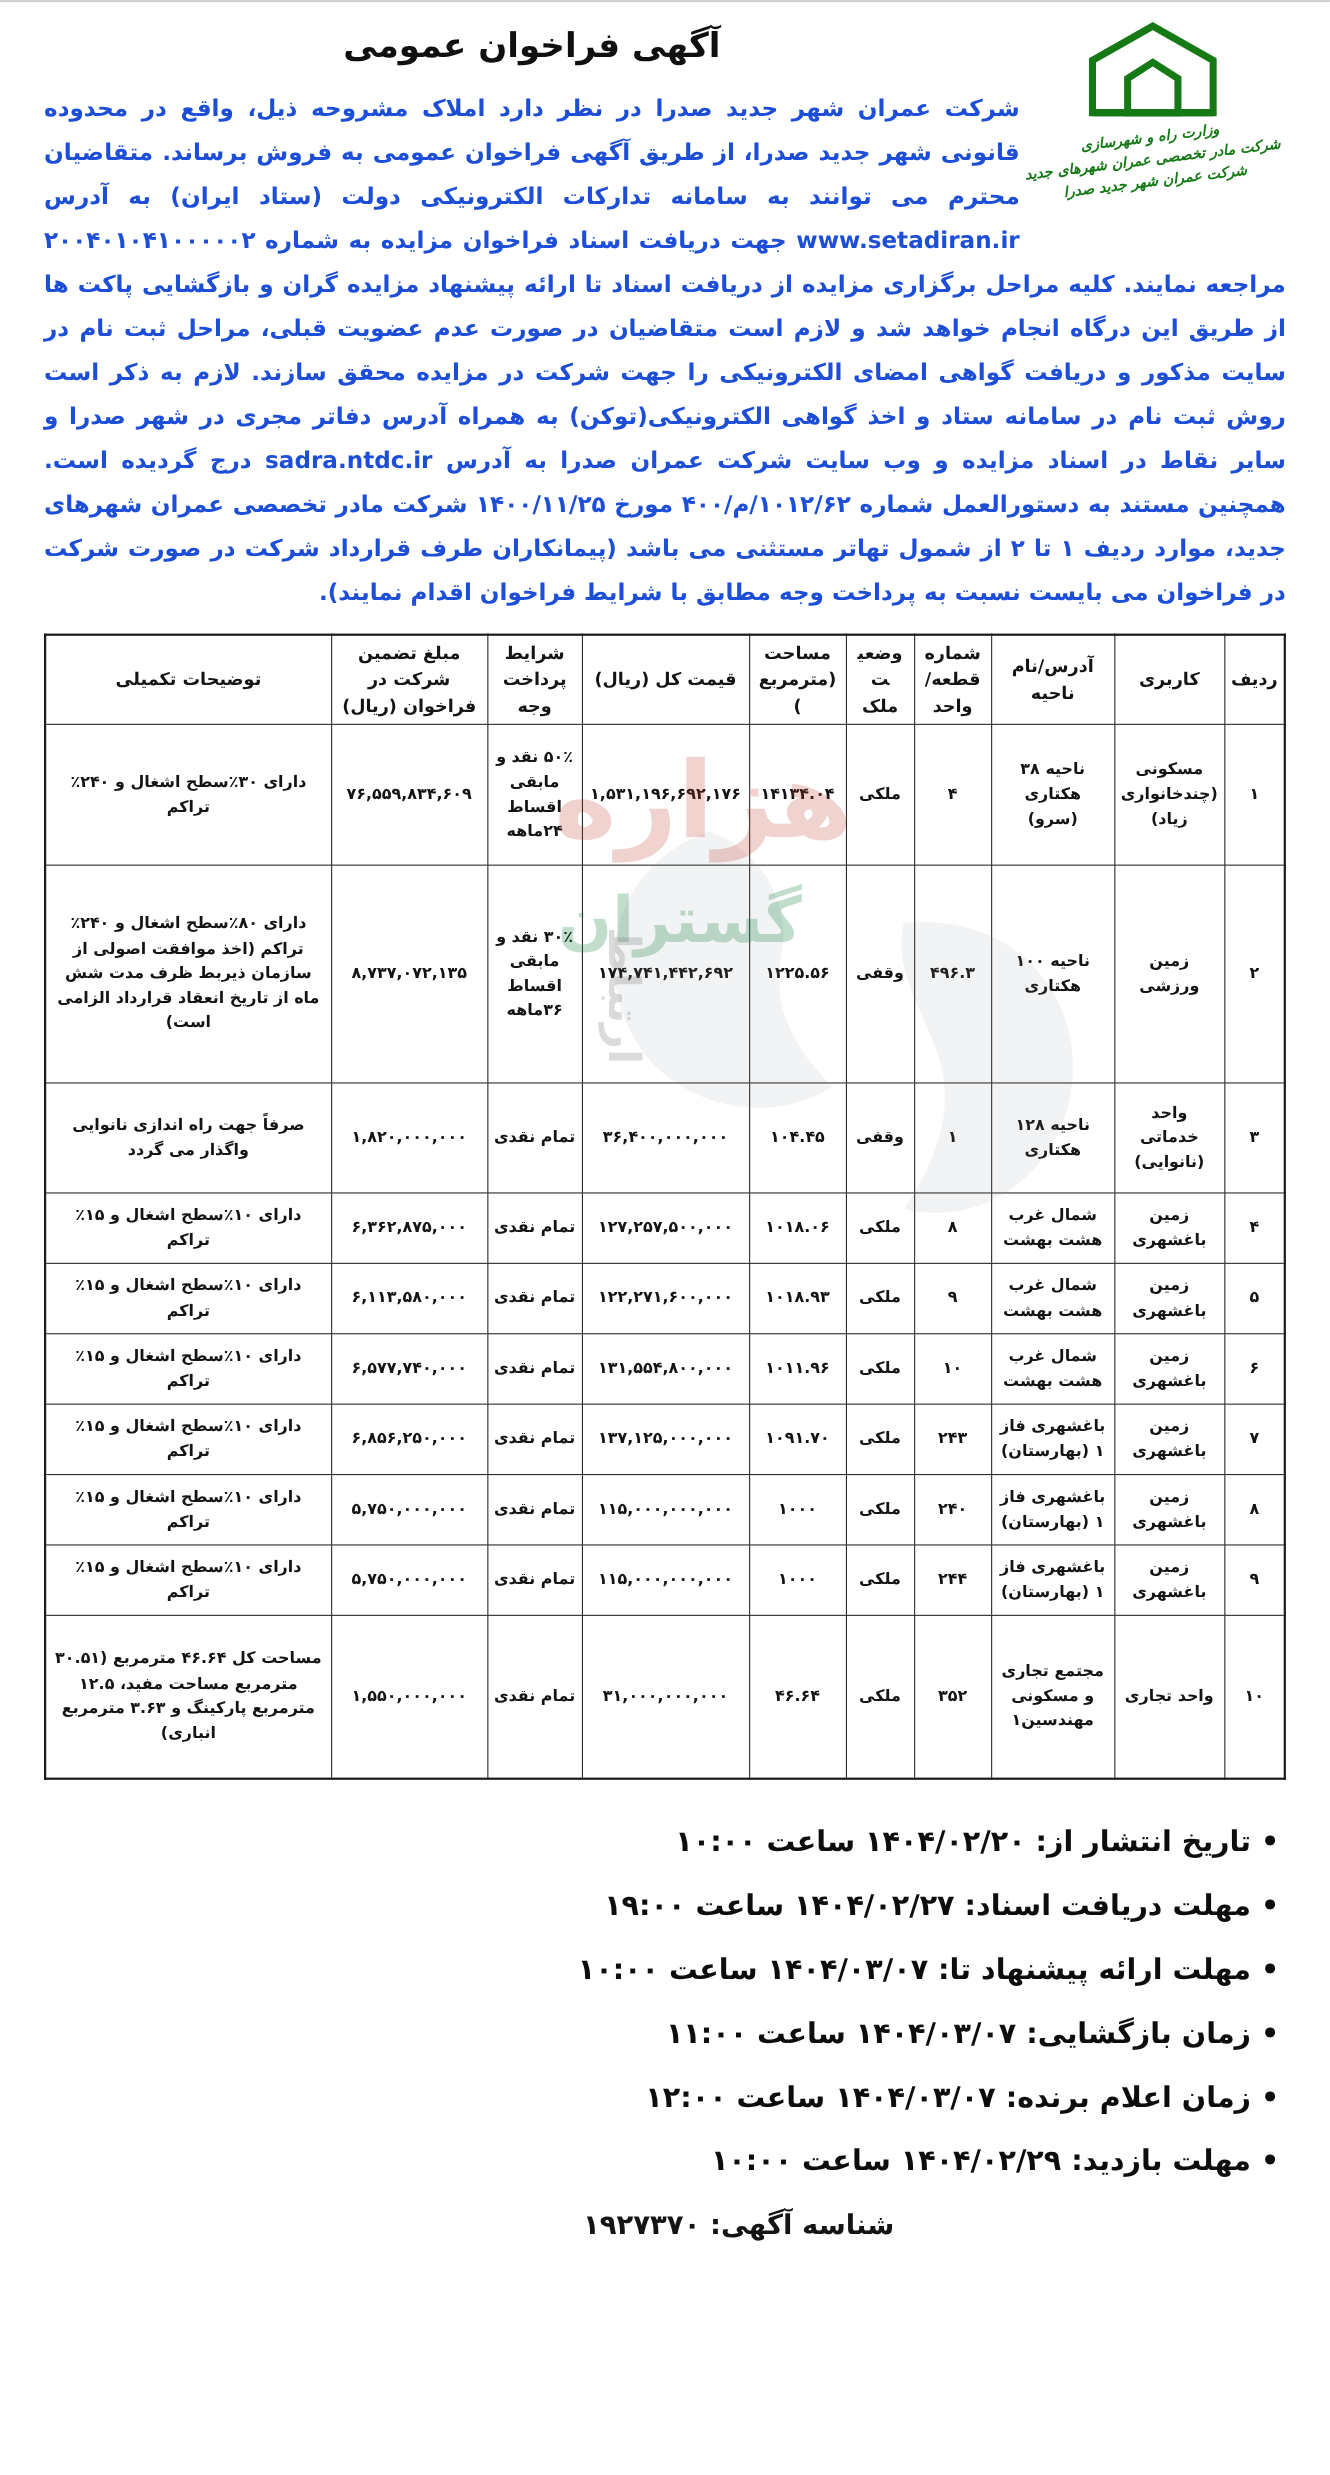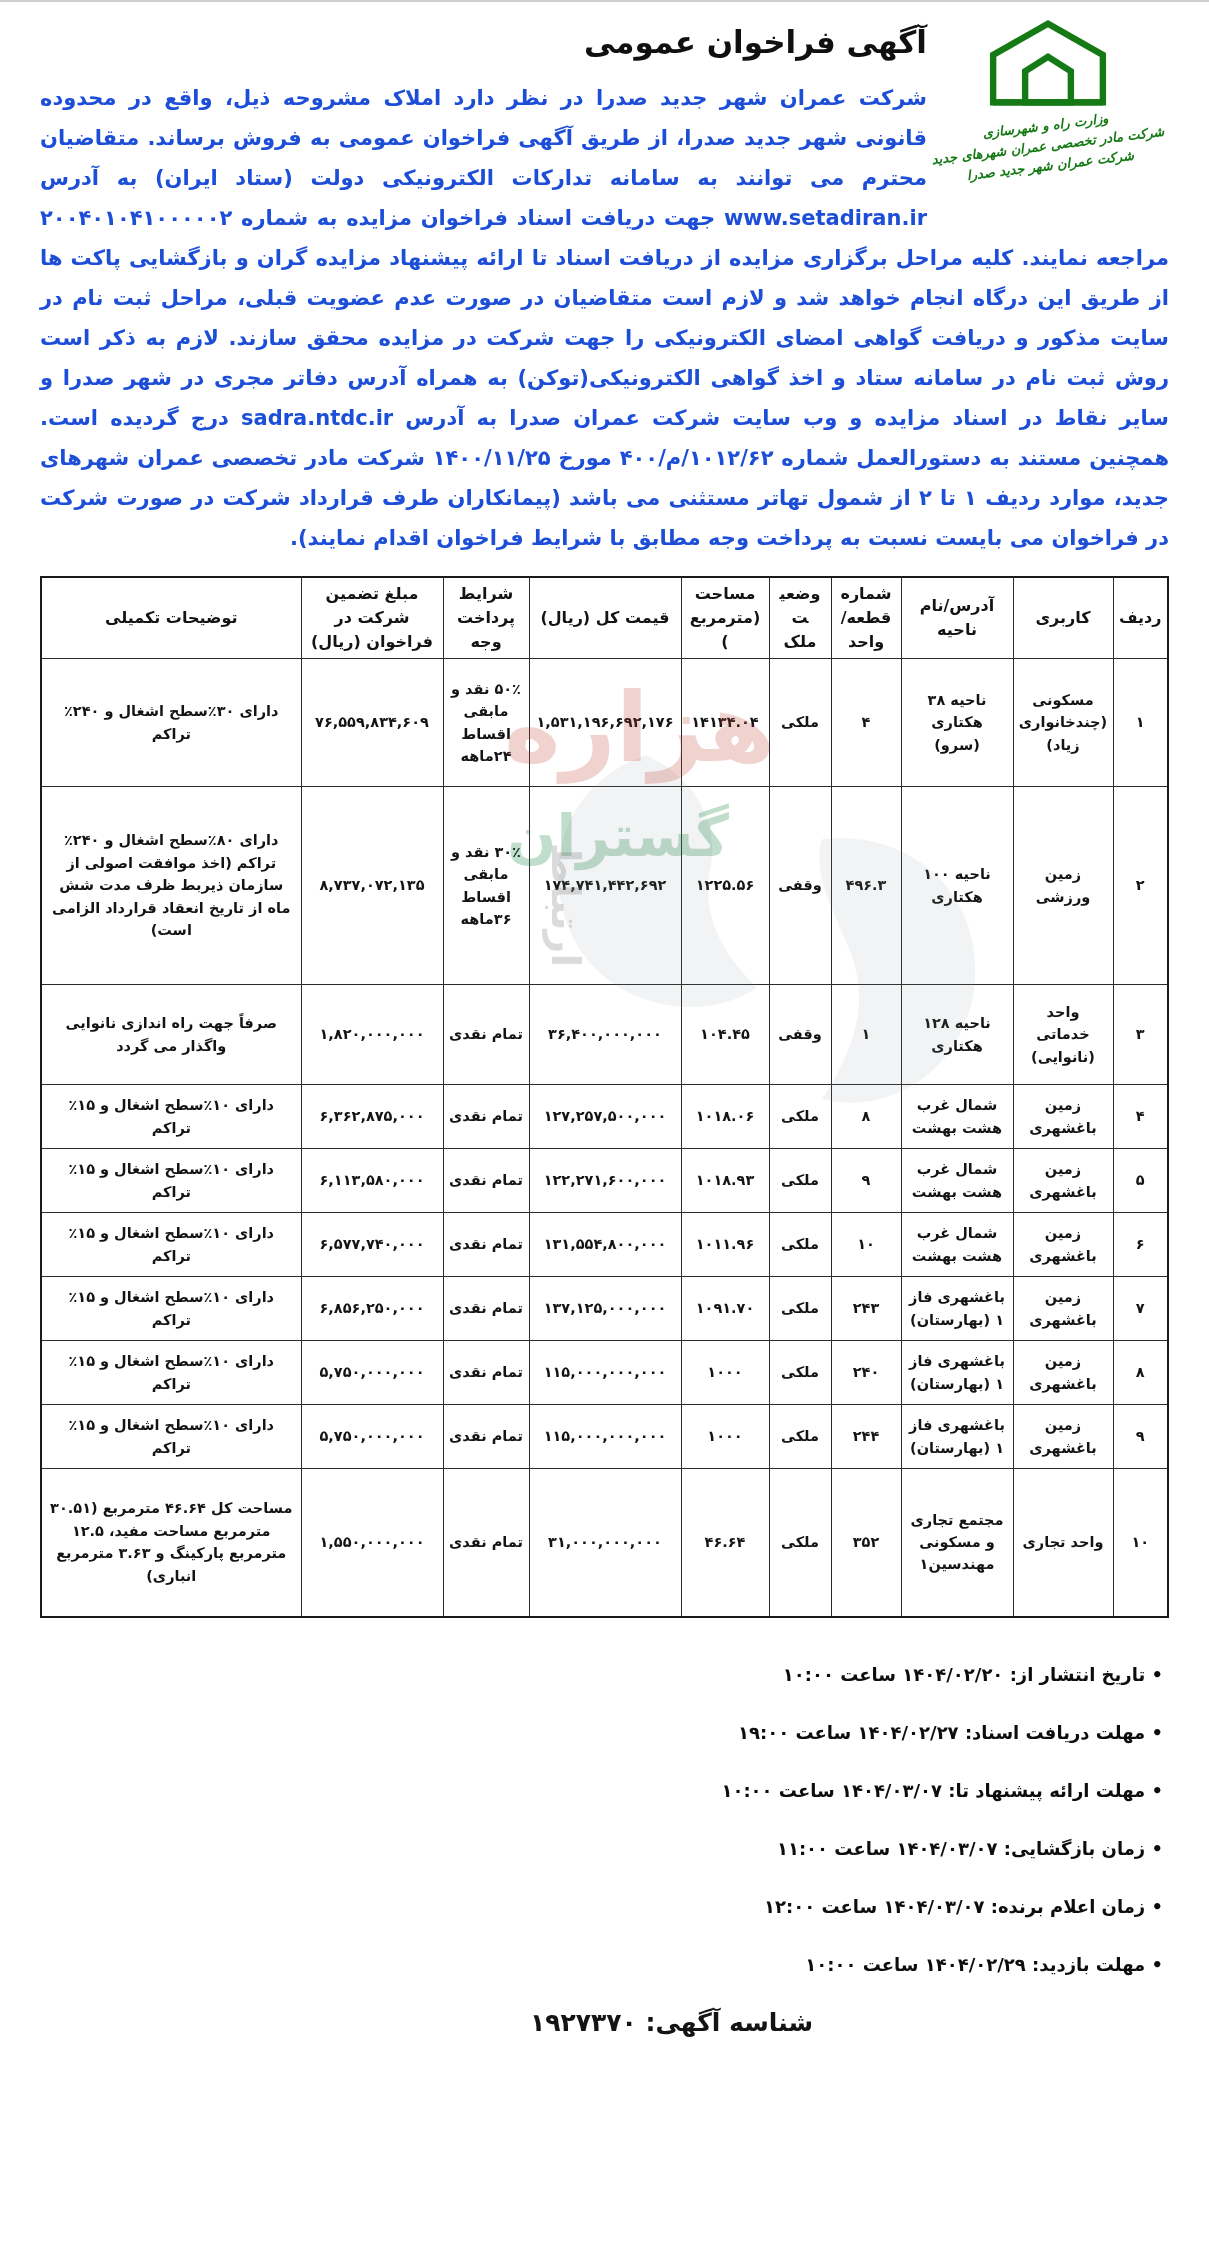--- a/index.html
+++ b/index.html
@@ -7,38 +7,38 @@
   body{font-family:"DejaVu Sans", sans-serif}
   .page{
     position:relative;width:1209px;height:2250px;margin:0 auto;background:#fff;
     direction:rtl;color:#141414;font-weight:bold;
     padding:14px 40px 30px;overflow:hidden;border-top:2px solid #cfcfcf;
   }
   
   .logo-block{float:right;width:242px;height:208px;text-align:center;padding-top:2px}
   .logo-icon{width:128px;height:92px;display:inline-block}
   .logo-lines{margin-top:2px;color:#157a15;font-style:italic;font-size:13px;line-height:1.55;transform:rotate(-7deg)}
-  .title{font-size:31px;text-align:right;margin:8px 0 18px;color:#101010}
+  .title{font-size:31px;text-align:center;margin:8px 0 18px;color:#101010}
   .intro{font-size:21px;line-height:40px;text-align:justify;color:#1d4ed8}
   
   .listing-table{width:100%;border-collapse:collapse;table-layout:fixed;margin-top:18px;border:2px solid #1a1a1a;position:relative;z-index:1}
   .listing-table th,.listing-table td{border:1px solid #2b2b2b;text-align:center;vertical-align:middle;padding:4px 5px;word-wrap:break-word}
   .listing-table th{font-size:16px;line-height:1.5}
   .listing-table td{font-size:14.5px;line-height:1.55}
   .c-price,.c-guarantee{font-size:14px}
   .c-notes{font-size:13.5px}
   thead tr{height:70px}
   tbody tr:nth-child(1){height:128px}
   tbody tr:nth-child(2){height:198px}
   tbody tr:nth-child(3){height:100px}
   tbody tr:nth-child(n+4):nth-child(-n+9){height:64px}
   tbody tr:nth-child(10){height:148px}
   
   .dates{list-style:none;margin:28px 6px 0 0}
-  .dates li{font-size:18px;line-height:58px;color:#0d0d0d}
+  .dates li{font-size:26px;line-height:58px;color:#0d0d0d}
   .dates li::before{content:"\2022\00a0"}
   .ad-id{font-size:25px;margin:14px 356px 0 0}
   
   .watermark{position:absolute;right:150px;top:630px;width:660px;height:560px;pointer-events:none;z-index:4}
   .wm-shape{position:absolute;left:0;top:40px;width:660px;height:520px;opacity:.10}
   .wm-shape path{fill:#8a9097}
   .wm-word{position:absolute;white-space:nowrap}
   .wm-red{right:284px;top:40px;font-size:96px;color:#c0392b;opacity:.22}
   .wm-g1{right:330px;top:170px;font-size:58px;color:#15803d;opacity:.26}
   .wm-g2{right:430px;top:250px;font-size:40px;color:#777;opacity:.26;transform:rotate(90deg);transform-origin:center}

